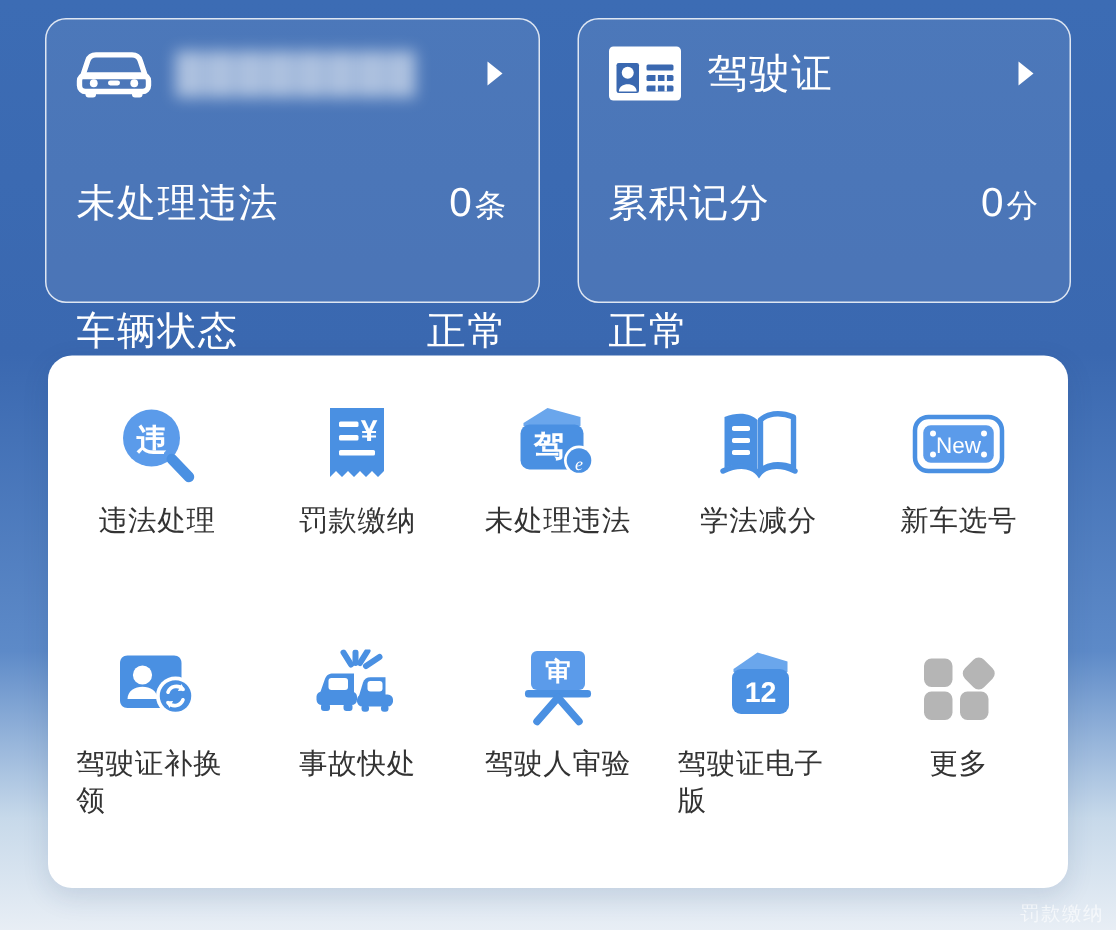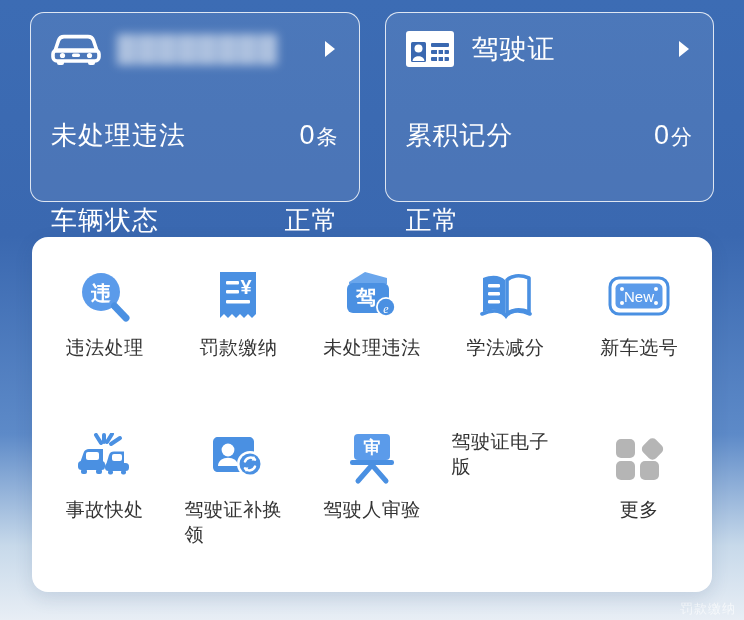--- a/index.html
+++ b/index.html
@@ -281,20 +281,37 @@
           <rect x="2" y="6" width="58" height="36" rx="9" fill="none" stroke="#4a90e2" stroke-width="3"></rect>
           <rect x="7.5" y="11.5" width="47" height="25" rx="5" fill="#5b9bea"></rect>
           <circle cx="14" cy="17" r="2" fill="#ffffff"></circle>
           <circle cx="48" cy="17" r="2" fill="#ffffff"></circle>
           <circle cx="14" cy="31" r="2" fill="#ffffff"></circle>
           <circle cx="48" cy="31" r="2" fill="#ffffff"></circle>
           <text x="31" y="30" font-size="15" fill="#ffffff" text-anchor="middle" font-family="'Liberation Sans',sans-serif">New</text>
         </svg>
       </span>
       <span class="tile-label">新车选号</span>
+    </div>
+
+    <div class="tile">
+      <span class="glyph">
+        <svg width="58" height="50" viewBox="0 0 58 50">
+          <path d="M4 9 C4 6 6 4 9 4 L40 4 C43 4 45 6 45 9 L45 34 C45 37 43 39 40 39 L9 39 C6 39 4 37 4 34 Z" fill="#4a90e2"></path>
+          <circle cx="19" cy="17" r="6.4" fill="#ffffff"></circle>
+          <path d="M9 33 C9 22 29 22 29 33 Z" fill="#ffffff"></path>
+          <circle cx="41" cy="31" r="13" fill="#ffffff"></circle>
+          <circle cx="41" cy="31" r="10.5" fill="#4a90e2"></circle>
+          <path d="M36 28.5 A6 6 0 0 1 46 26.5" fill="none" stroke="#ffffff" stroke-width="2.4" stroke-linecap="round"></path>
+          <path d="M46 33.5 A6 6 0 0 1 36 35.5" fill="none" stroke="#ffffff" stroke-width="2.4" stroke-linecap="round"></path>
+          <path d="M45 23 L47.2 27.4 L42.6 27.6 Z" fill="#ffffff"></path>
+          <path d="M37 39 L34.8 34.6 L39.4 34.4 Z" fill="#ffffff"></path>
+        </svg>
+      </span>
+      <span class="tile-label">驾驶证补换领</span>
     </div>
 
     <div class="tile">
       <span class="glyph">
         <svg width="62" height="50" viewBox="0 0 62 50">
           <path d="M27 10 L22 2" stroke="#4a90e2" stroke-width="4" stroke-linecap="round"></path>
           <path d="M33 9 L38 1" stroke="#4a90e2" stroke-width="4" stroke-linecap="round"></path>
           <path d="M30 9 L30 2" stroke="#4a90e2" stroke-width="4" stroke-linecap="round"></path>
           <path d="M37 11 L46 5" stroke="#4a90e2" stroke-width="4" stroke-linecap="round"></path>
           <path d="M6 30 L9.5 20 C10.5 17 12.5 16 15 16 L29 16 L29 30 Z" fill="#4a90e2"></path>
@@ -307,49 +324,39 @@
           <rect x="47" y="37" width="5" height="4.5" rx="2" fill="#4a90e2"></rect>
           <rect x="12" y="19" width="13" height="8" rx="2" fill="#ffffff"></rect>
           <rect x="38" y="21" width="10" height="7" rx="2" fill="#ffffff"></rect>
         </svg>
       </span>
       <span class="tile-label">事故快处</span>
     </div>
 
     <div class="tile">
       <span class="glyph">
-        <svg width="58" height="50" viewBox="0 0 58 50">
-          <path d="M4 9 C4 6 6 4 9 4 L40 4 C43 4 45 6 45 9 L45 34 C45 37 43 39 40 39 L9 39 C6 39 4 37 4 34 Z" fill="#4a90e2"></path>
-          <circle cx="19" cy="17" r="6.4" fill="#ffffff"></circle>
-          <path d="M9 33 C9 22 29 22 29 33 Z" fill="#ffffff"></path>
-          <circle cx="41" cy="31" r="13" fill="#ffffff"></circle>
-          <circle cx="41" cy="31" r="10.5" fill="#4a90e2"></circle>
-          <path d="M36 28.5 A6 6 0 0 1 46 26.5" fill="none" stroke="#ffffff" stroke-width="2.4" stroke-linecap="round"></path>
-          <path d="M46 33.5 A6 6 0 0 1 36 35.5" fill="none" stroke="#ffffff" stroke-width="2.4" stroke-linecap="round"></path>
-          <path d="M45 23 L47.2 27.4 L42.6 27.6 Z" fill="#ffffff"></path>
-          <path d="M37 39 L34.8 34.6 L39.4 34.4 Z" fill="#ffffff"></path>
-        </svg>
-      </span>
-      <span class="tile-label">驾驶证补换领</span>
-    </div>
-
-    <div class="tile">
-      <span class="glyph">
         <svg width="56" height="54" viewBox="0 0 56 54">
           <rect x="10" y="3" width="36" height="26" rx="4" fill="#5b9bea"></rect>
           <rect x="6" y="29" width="44" height="5" rx="2.2" fill="#4a90e2"></rect>
           <text x="28" y="22" font-size="17" fill="#ffffff" text-anchor="middle" font-family="'Liberation Sans',sans-serif" font-weight="bold">审</text>
           <path d="M28 34 L14 50" stroke="#4a90e2" stroke-width="5" stroke-linecap="round"></path>
           <path d="M28 34 L42 50" stroke="#4a90e2" stroke-width="5" stroke-linecap="round"></path>
         </svg>
       </span>
       <span class="tile-label">驾驶人审验</span>
     </div>
 
     <div class="tile">
+      <span class="glyph">
+        <svg width="54" height="52" viewBox="0 0 54 52">
+          <path d="M10 14 L26 3 L46 9 L46 16 L10 16 Z" fill="#6aa6ec"></path>
+          <rect x="9" y="14" width="38" height="30" rx="6" fill="#4a90e2"></rect>
+          <text x="28" y="36" font-size="19" fill="#ffffff" text-anchor="middle" font-family="'Liberation Sans',sans-serif" font-weight="bold">12</text>
+        </svg>
+      </span>
       <span class="tile-label">驾驶证电子版</span>
     </div>
 
     <div class="tile">
       <span class="glyph">
         <svg width="54" height="50" viewBox="0 0 54 50">
           <rect x="4" y="6" width="19" height="19" rx="5" fill="#b5b5b5"></rect>
           <rect x="31.5" y="7" width="18" height="18" rx="5" fill="#b5b5b5" transform="rotate(45 40.5 16)"></rect>
           <rect x="4" y="28" width="19" height="19" rx="5" fill="#b5b5b5"></rect>
           <rect x="28" y="28" width="19" height="19" rx="5" fill="#b5b5b5"></rect>

